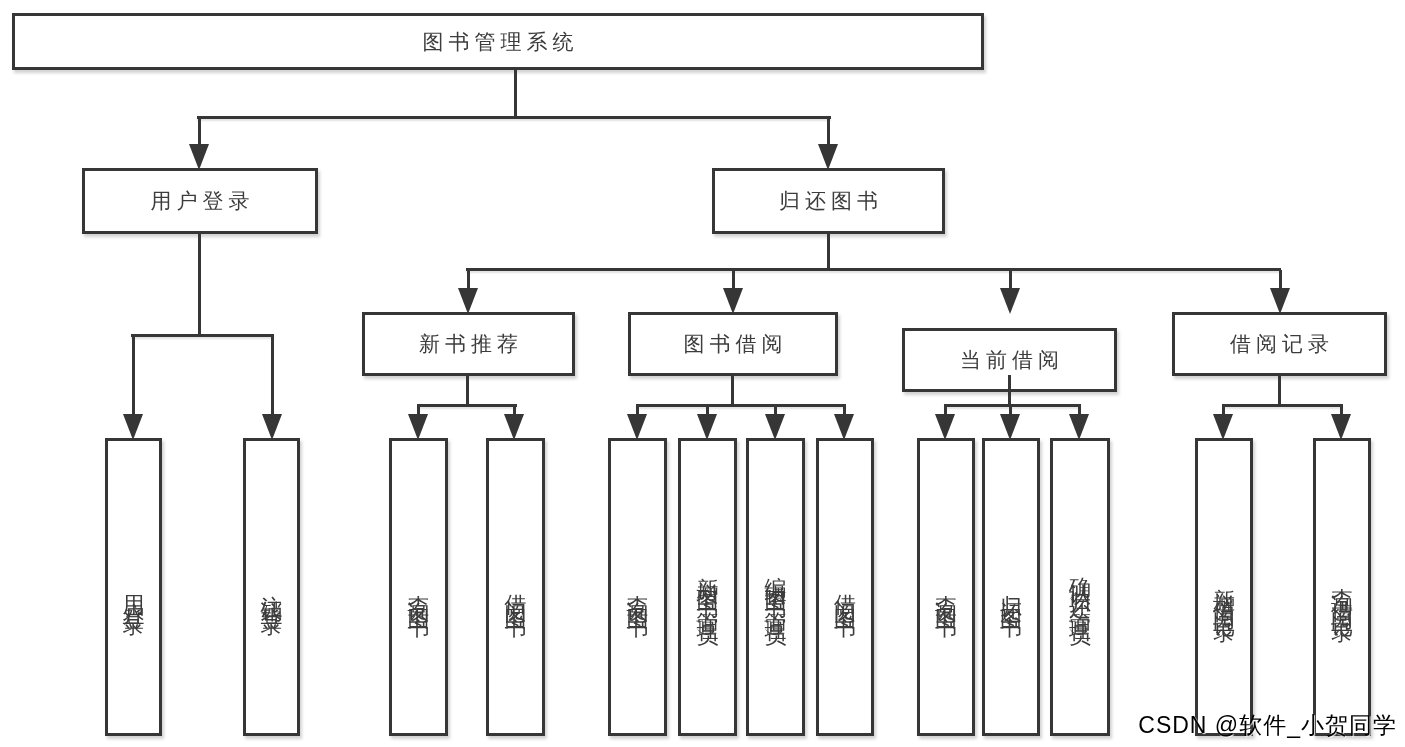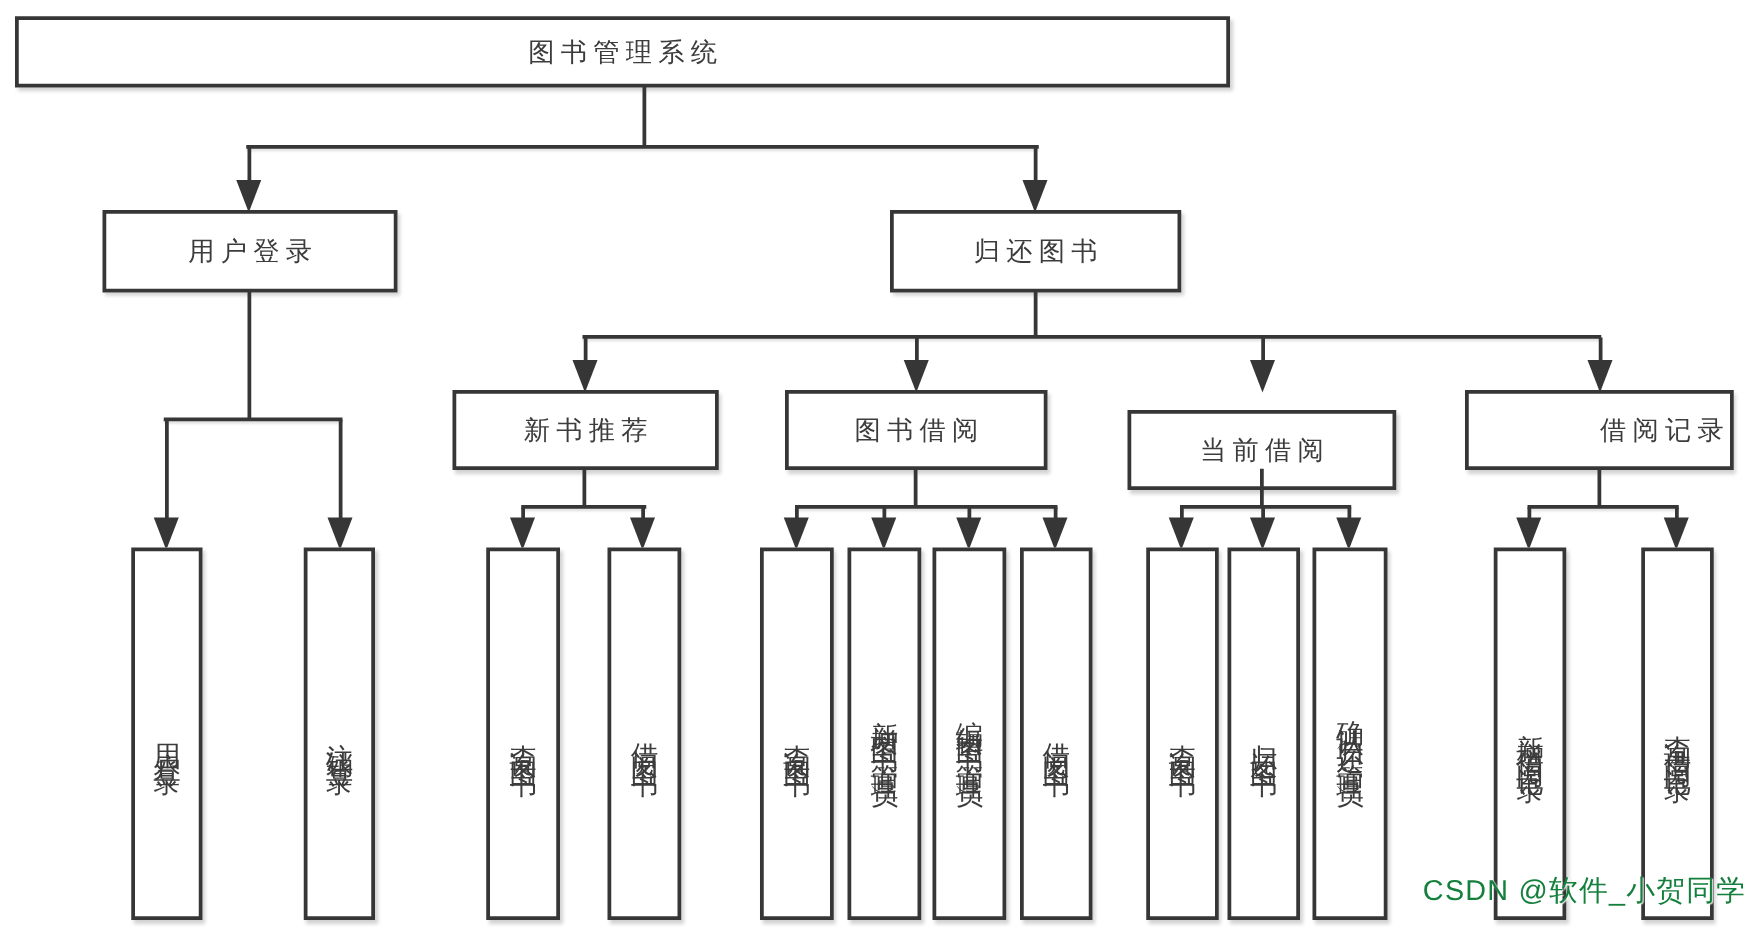--- a/index.html
+++ b/index.html
@@ -42,23 +42,23 @@
   .ah {
     position: absolute;
     width: 0; height: 0;
     border-left: 10px solid transparent;
     border-right: 10px solid transparent;
     border-top: 26px solid #363636;
   }
   .watermark {
     position: absolute;
     right: 8px;
-    bottom: 19px;
+    bottom: 6px;
     font-size: 23px;
-    color: #15803d;
+    color: #000000;
     letter-spacing: 1px;
     text-shadow: 1px 1px 1px rgba(255,255,255,0.9);
     white-space: nowrap;
   }
 </style>
 </head>
 <body>
 
 <div id="canvas">
 
@@ -100,21 +100,21 @@
 
   <div class="box h" style="left:628px; top:312px; width:210px; height:64px;">
     <span>图书借阅</span>
   </div>
   <div class="box h" style="left:362px; top:312px; width:213px; height:64px;">
     <span>新书推荐</span>
   </div>
   <div class="box h" style="left:902px; top:328px; width:215px; height:64px;">
     <span>当前借阅</span>
   </div>
-  <div class="box h" style="left:1172px; top:312px; width:215px; height:64px;justify-content:flex-end;">
+  <div class="box h" style="left:1172px; top:312px; width:215px; height:64px;">
     <span>借阅记录</span>
   </div>
 
   <div class="vl" style="left:466px; top:375px; height:31px;"></div>
   <div class="hl" style="left:417px; top:404px; width:100px;"></div>
   <div class="vl" style="left:417px; top:406px; height:10px;"></div>
   <div class="ah" style="left:408px; top:414px;"></div>
   <div class="vl" style="left:513px; top:406px; height:10px;"></div>
   <div class="ah" style="left:504px; top:414px;"></div>
 

